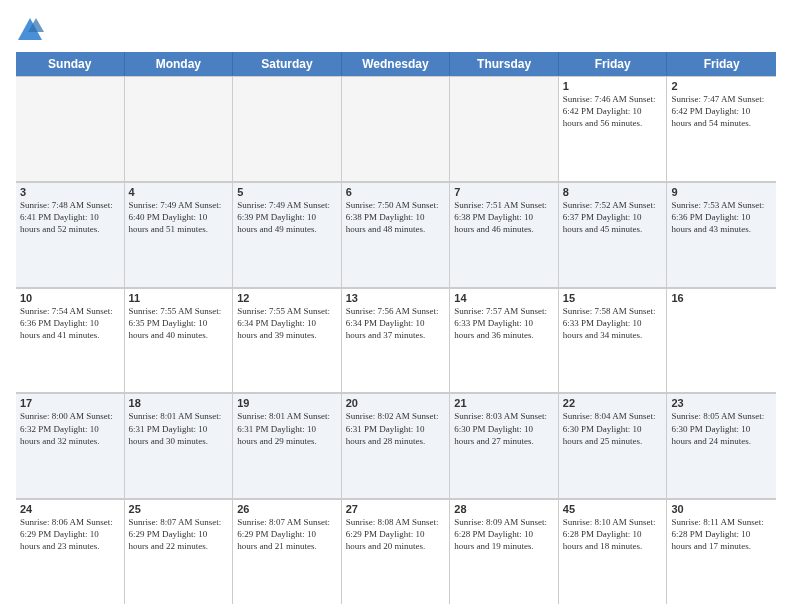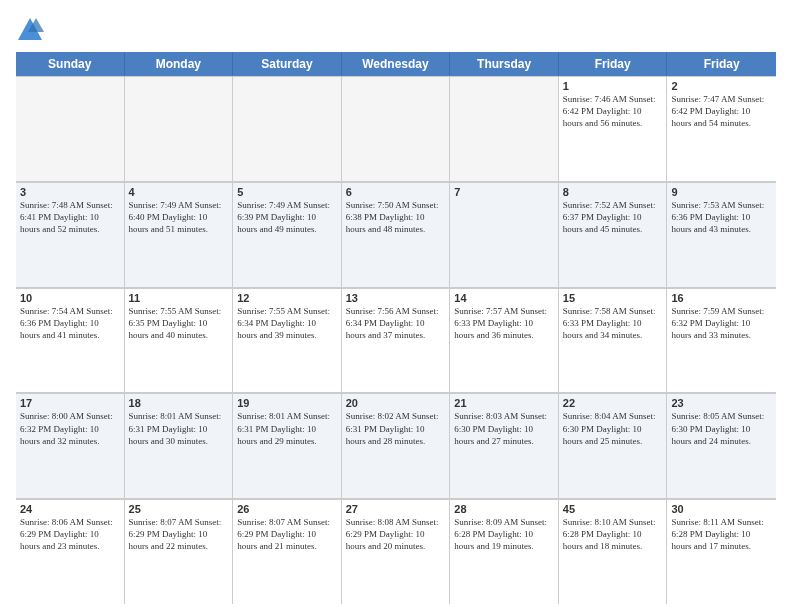--- a/index.html
+++ b/index.html
@@ -196,20 +196,23 @@
 Daylight: 10 hours and 49 minutes.</div>
           </div>
           <div class="cal-cell alt-bg">
             <span class="day-num">6</span>
             <div class="day-info">Sunrise: 7:50 AM
 Sunset: 6:38 PM
 Daylight: 10 hours and 48 minutes.</div>
           </div>
           <div class="cal-cell alt-bg">
             <span class="day-num">7</span>
+            <div class="day-info">Sunrise: 7:51 AM
+Sunset: 6:38 PM
+Daylight: 10 hours and 46 minutes.</div>
           </div>
           <div class="cal-cell alt-bg">
             <span class="day-num">8</span>
             <div class="day-info">Sunrise: 7:52 AM
 Sunset: 6:37 PM
 Daylight: 10 hours and 45 minutes.</div>
           </div>
           <div class="cal-cell alt-bg">
             <span class="day-num">9</span>
             <div class="day-info">Sunrise: 7:53 AM
@@ -249,23 +252,20 @@
 Daylight: 10 hours and 36 minutes.</div>
           </div>
           <div class="cal-cell">
             <span class="day-num">15</span>
             <div class="day-info">Sunrise: 7:58 AM
 Sunset: 6:33 PM
 Daylight: 10 hours and 34 minutes.</div>
           </div>
           <div class="cal-cell">
             <span class="day-num">16</span>
-            <div class="day-info">Sunrise: 7:59 AM
-Sunset: 6:32 PM
-Daylight: 10 hours and 33 minutes.</div>
           </div>
         </div>
         <div class="cal-row">
           <div class="cal-cell alt-bg">
             <span class="day-num">17</span>
             <div class="day-info">Sunrise: 8:00 AM
 Sunset: 6:32 PM
 Daylight: 10 hours and 32 minutes.</div>
           </div>
           <div class="cal-cell alt-bg">

